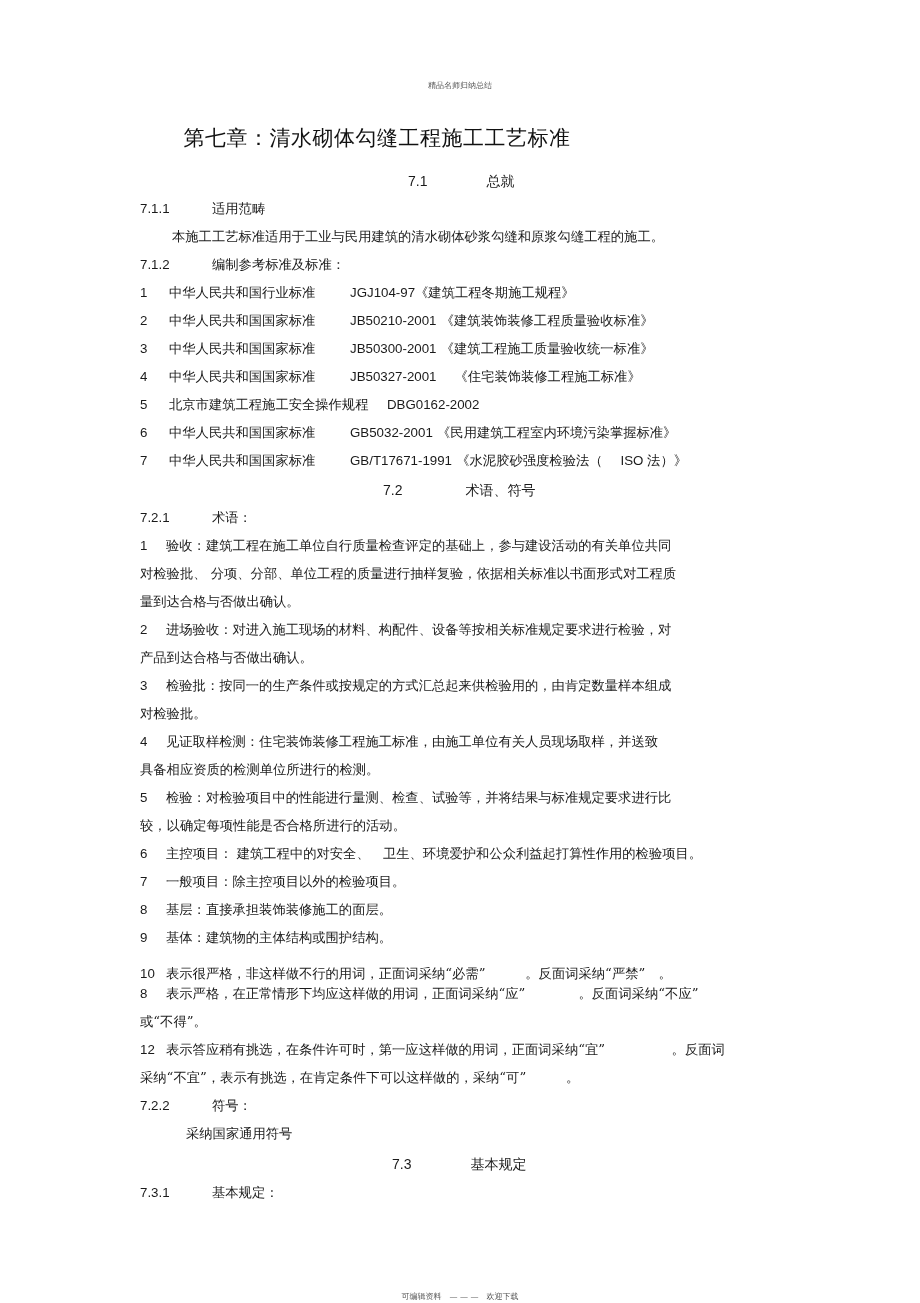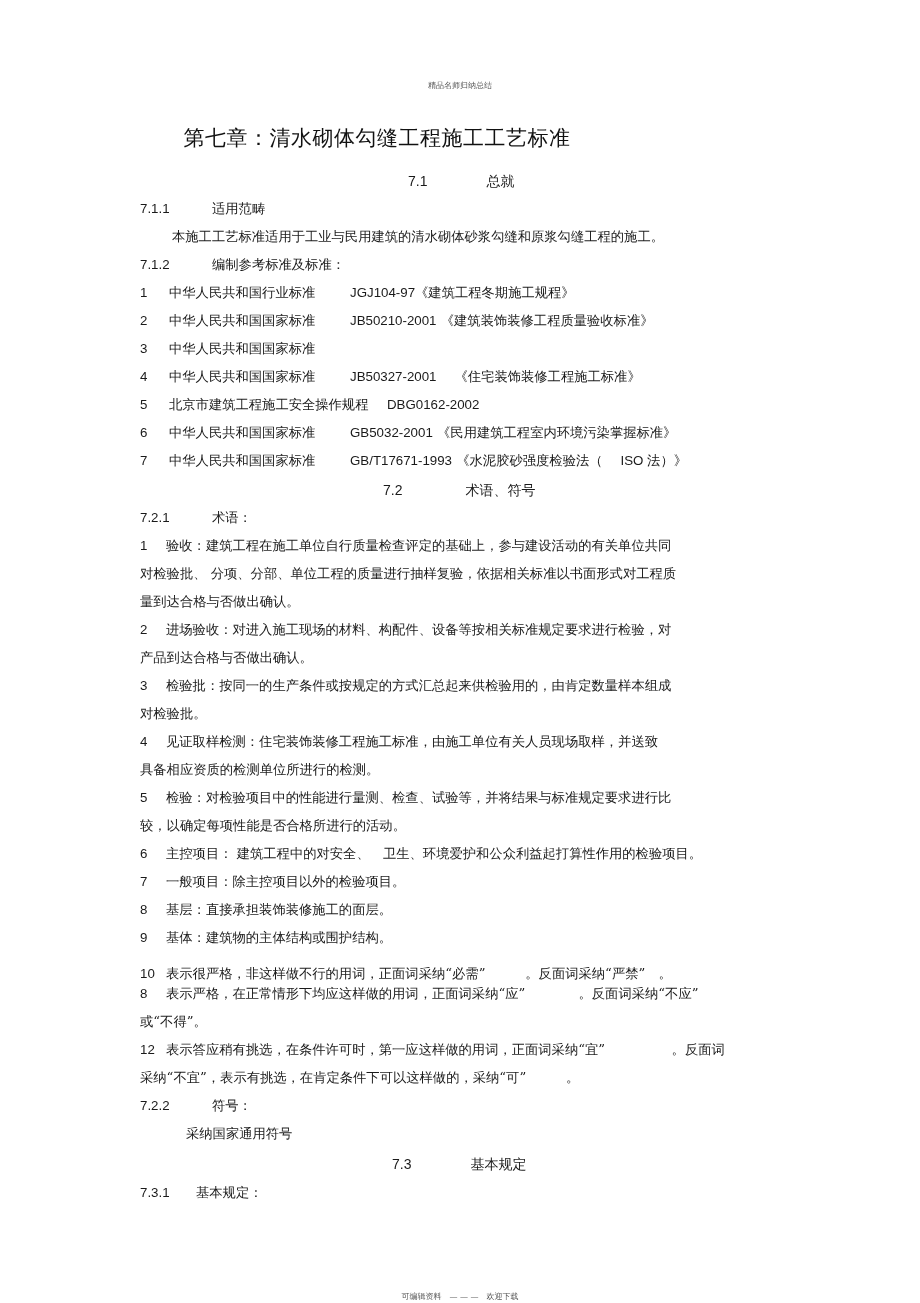--- a/index.html
+++ b/index.html
@@ -61,40 +61,41 @@
     <span class="code" style="left:210px;"><span class="num">JGJ104-97</span><span>《建筑工程冬期施工规程》</span></span>
   </div>
   <div class="abs ref-row line" style="top:312px; left:140px; width:600px; height:18px;">
     <span class="idx num">2</span>
     <span class="org">中华人民共和国国家标准</span>
     <span class="code" style="left:210px;"><span class="num">JB50210-2001</span> <span>《建筑装饰装修工程质量验收标准》</span></span>
   </div>
   <div class="abs ref-row line" style="top:340px; left:140px; width:600px; height:18px;">
     <span class="idx num">3</span>
     <span class="org">中华人民共和国国家标准</span>
+    <span class="code" style="left:210px;"><span class="num">JB50300-2001</span> <span>《建筑工程施工质量验收统一标准》</span></span>
   </div>
   <div class="abs ref-row line" style="top:368px; left:140px; width:600px; height:18px;">
     <span class="idx num">4</span>
     <span class="org">中华人民共和国国家标准</span>
     <span class="code" style="left:210px;"><span class="num">JB50327-2001</span><span style="display:inline-block; width:18px;"></span><span>《住宅装饰装修工程施工标准》</span></span>
   </div>
   <div class="abs ref-row line" style="top:396px; left:140px; width:600px; height:18px;">
     <span class="idx num">5</span>
     <span class="org">北京市建筑工程施工安全操作规程</span>
     <span class="code" style="left:247px;"><span class="num">DBG0162-2002</span></span>
   </div>
   <div class="abs ref-row line" style="top:424px; left:140px; width:600px; height:18px;">
     <span class="idx num">6</span>
     <span class="org">中华人民共和国国家标准</span>
     <span class="code" style="left:210px;"><span class="num">GB5032-2001</span> <span>《民用建筑工程室内环境污染掌握标准》</span></span>
   </div>
   <div class="abs ref-row line" style="top:452px; left:140px; width:620px; height:18px;">
     <span class="idx num">7</span>
     <span class="org">中华人民共和国国家标准</span>
-    <span class="code" style="left:210px;"><span class="num">GB/T17671-1993</span> <span>《水泥胶砂强度检验法（</span><span style="display:inline-block; width:18px;"></span><span class="num">ISO 法）》</span></span>
+    <span class="code" style="left:210px;"><span class="num">GB/T17671-1991</span> <span>《水泥胶砂强度检验法（</span><span style="display:inline-block; width:18px;"></span><span class="num">ISO 法）》</span></span>
   </div>
 
   <div class="abs sec-center line" style="top:481px; left:383px;">
     <span class="num">7.2</span>
     <span style="display:inline-block; width:54px;"></span>
     <span>术语、符号</span>
   </div>
 
   <div class="abs line" style="top:509px; left:140px;">
     <span class="num">7.2.1</span>
@@ -153,17 +154,17 @@
   <div class="abs line" style="top:1125px; left:172px;margin-left:14px;">采纳国家通用符号</div>
 
   <div class="abs sec-center line" style="top:1155px; left:392px;">
     <span class="num">7.3</span>
     <span style="display:inline-block; width:50px;"></span>
     <span>基本规定</span>
   </div>
 
   <div class="abs line" style="top:1184px; left:140px;">
     <span class="num">7.3.1</span>
-    <span style="position:absolute; left:56px;">基本规定：</span>
+    <span style="position:absolute; left:72px;">基本规定：</span>
   </div>
 
   <div class="abs footer-note">可编辑资料　— — —　欢迎下载</div>
 </div>
 
 </body></html>

